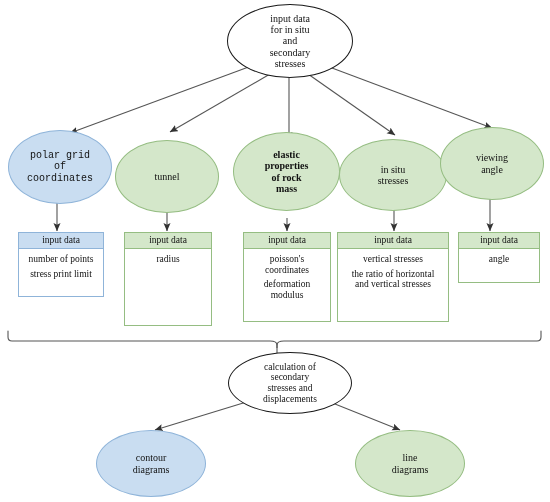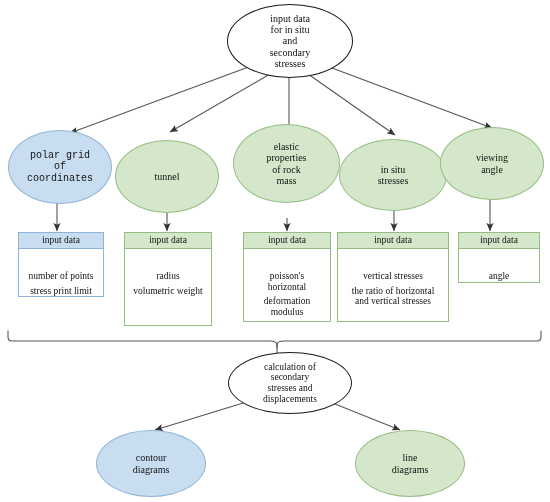--- a/index.html
+++ b/index.html
@@ -73,21 +73,21 @@
   .box .hdr {
     text-align: center;
     box-sizing: border-box;
     padding: 2px 2px 3px 2px;
   }
   .box.blue  .hdr { background: #c9ddf1; border-bottom: 1px solid #8fb4d9; }
   .box.green .hdr { background: #d4e7ca; border-bottom: 1px solid #95bd82; }
 
   .box .rows {
     box-sizing: border-box;
-    padding: 20px 2px 4px 2px;
+    padding: 3px 2px 4px 2px;
   }
   .box .row {
     text-align: center;
     white-space: pre-line;
     line-height: 1.12;
     padding: 2px 1px;
   }
 </style>
 </head>
 <body>
@@ -138,21 +138,21 @@
   <div class="node blue" style="left:8px; top:130px; width:104px; height:74px; font-size:10px;font-family:Liberation Mono, monospace;">
     <span class="lbl">polar grid
 of
 coordinates</span>
   </div>
 
   <div class="node green" style="left:115px; top:140px; width:104px; height:73px; font-size:10px;">
     <span class="lbl">tunnel</span>
   </div>
 
-  <div class="node green" style="left:233px; top:124px; width:107px; height:79px; font-size:10px;">
+  <div class="node green" style="left:233px; top:132px; width:107px; height:79px; font-size:10px;font-weight:bold;">
     <span class="lbl">elastic
 properties
 of rock
 mass</span>
   </div>
 
   <div class="node green" style="left:339px; top:139px; width:108px; height:72px; font-size:10px;">
     <span class="lbl">in situ
 stresses</span>
   </div>
@@ -167,29 +167,28 @@
     <div class="rows">
       <div class="row">number of points</div>
       <div class="row">stress print limit</div>
     </div>
   </div>
 
   <div class="box green" style="left:124px; top:232px; width:88px; height:94px; font-size:9.5px;">
     <div class="hdr">input data</div>
     <div class="rows">
       <div class="row">radius</div>
-      <div class="row">volumetric weight</div>
     </div>
   </div>
 
   <div class="box green" style="left:243px; top:232px; width:88px; height:90px; font-size:9.5px;">
     <div class="hdr">input data</div>
     <div class="rows">
       <div class="row">poisson's
-horizontal</div>
+coordinates</div>
       <div class="row">deformation
 modulus</div>
     </div>
   </div>
 
   <div class="box green" style="left:337px; top:232px; width:112px; height:90px; font-size:9.5px;">
     <div class="hdr">input data</div>
     <div class="rows">
       <div class="row">vertical stresses</div>
       <div class="row">the ratio of horizontal

